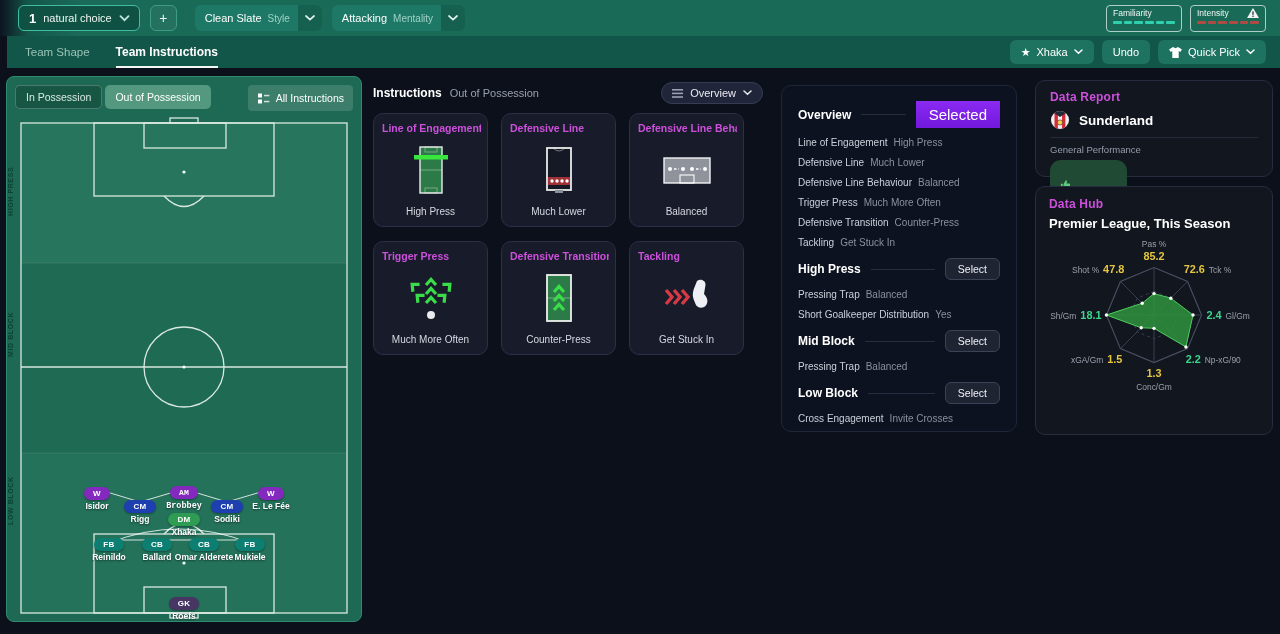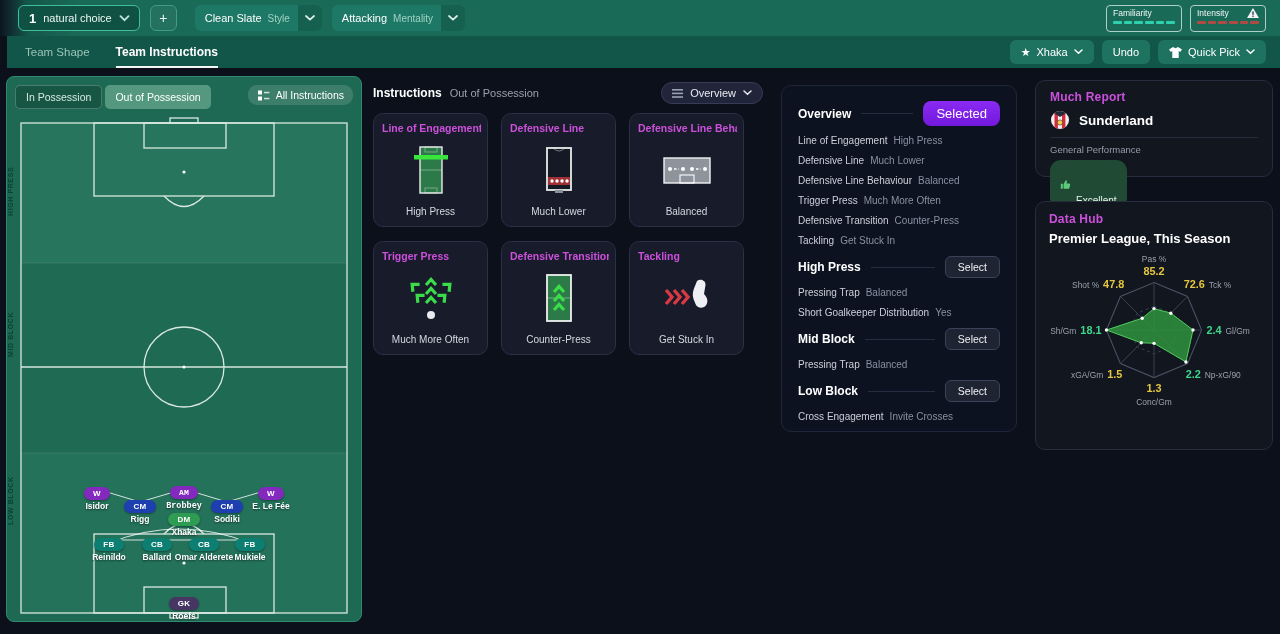--- a/index.html
+++ b/index.html
@@ -48,22 +48,22 @@
   .main { position:relative; width:1280px; height:566px; }
 
   
   .pitch-panel { position:absolute; left:6px; top:8px; width:356px; height:546px;
     background:#1e6953; border:1px solid #2f8a70; border-radius:8px; overflow:hidden; }
   .pitch-top { position:absolute; left:8px; top:8px; right:8px; display:flex; gap:3px; z-index:5; }
   .poss-btn { height:24px; padding:0 10px; display:flex; align-items:center; font-size:10.5px;
     border-radius:5px; cursor:pointer; }
   .poss-btn.inactive { background:rgba(0,0,0,.18); border:1px solid rgba(255,255,255,.22); color:#d6e8e1; }
   .poss-btn.active { background:#54997f; color:#fff; }
-  .all-instr { margin-left:auto; height:20px; display:flex; align-items:center; gap:6px;
-    padding:0 9px; background:rgba(255,255,255,.14); border-radius:9px; color:#fff;
+  .all-instr { margin-left:auto; height:26px; display:flex; align-items:center; gap:6px;
+    padding:0 9px; background:rgba(255,255,255,.14); border-radius:4px; color:#fff;
     font-size:10.5px; cursor:pointer; }
   .pitch-svg { position:absolute; left:0; top:0; }
   .zone-label { position:absolute; left:0; width:13px; text-align:center;
     writing-mode:vertical-rl; transform:rotate(180deg); font-size:7px; font-weight:700;
     color:#0b4236; letter-spacing:.6px; z-index:2; }
   .player { position:absolute; width:84px; text-align:center; transform:translateX(-42px);
     z-index:4; }
   .pp { display:inline-block; padding:2px 9px; border-radius:8px; font-size:8px; font-weight:700;
     color:#fff; letter-spacing:.3px; cursor:pointer; box-shadow:0 1px 2px rgba(0,0,0,.35); }
   .pname { margin-top:1px; font-size:8.5px; font-weight:700; color:#fff;
@@ -89,42 +89,42 @@
 
   
   .summary-panel { position:absolute; left:781px; top:17px; width:236px; height:347px;
     background:#0d1220; border:1px solid #20263a; border-radius:10px; padding:13px 16px;
     overflow:hidden; }
   .sum-head { display:flex; align-items:center; margin-top:10px; }
   .sum-head:first-child { margin-top:2px; }
   .sum-title { font-size:12px; font-weight:700; color:#fff; white-space:nowrap; }
   .sum-line { flex:1; height:1px; background:#272d40; margin:0 10px; }
   .btn-selected { background:linear-gradient(180deg,#8a2af2,#7318dd); border:none;
-    color:#fff; font-size:13px; padding:5px 13px; border-radius:8px; cursor:pointer;
+    color:#fff; font-size:15px; padding:5px 13px; border-radius:0; cursor:pointer;
     font-family:inherit; }
   .btn-select { background:#1f2432; border:1px solid #3c4258; color:#f0f1f5; font-size:10.5px;
     padding:4px 12px; border-radius:6px; cursor:pointer; font-family:inherit; }
   .sum-row { display:flex; gap:6px; margin-top:9px; font-size:10px; white-space:nowrap; }
   .sum-row .lbl { color:#ccd0da; }
   .sum-row .val { color:#8a90a0; }
 
   
   .side-panel { position:absolute; background:#11161f; border:1px solid #272c3f;
     border-radius:10px; }
   .team-report { left:1035px; top:12px; width:238px; height:97px; padding:9px 14px; }
   .panel-title { font-size:12px; font-weight:700; color:#cc50dc; letter-spacing:.2px; }
   .tr-club { display:flex; align-items:center; gap:9px; margin-top:6px; }
   .tr-name { font-size:13.5px; font-weight:700; color:#fff; }
   .tr-div { height:1px; background:#242a3a; margin:7px 0 6px; }
   .tr-metric { font-size:9.5px; color:#979eab; }
   .pill-rating { display:inline-flex; align-items:center; gap:5px; background:#214a34;
     border-radius:11px; padding:3px 10px; margin-top:5px; }
   .pill-rating span { font-size:10px; color:#e9f5ee;margin-top:32px; }
 
-  .data-hub { left:1035px; top:118px; width:238px; height:249px; padding:10px 13px;margin-top:15px; }
+  .data-hub { left:1035px; top:118px; width:238px; height:249px; padding:10px 13px; }
   .dh-sub { font-size:13px; font-weight:700; color:#fff; margin-top:5px; }
   .radar-wrap { display:flex; justify-content:center; margin-top:0px; }
   .dh-foot { display:flex; justify-content:center; margin-top:1px; }
   .pill-note { display:inline-flex; align-items:center; gap:6px; background:#262b34;
     border-radius:12px; padding:4px 11px; }
   .pill-note span { font-size:10px; color:#67c97f; }
 </style>
 </head>
 <body>
 
@@ -456,21 +456,21 @@
           <span class="sum-line"></span>
           <button class="btn-select">Select</button>
         </div>
         <div class="sum-row">
           <span class="lbl">Cross Engagement</span>
           <span class="val">Invite Crosses</span>
         </div>
       </section>
 
     <aside class="side-panel team-report">
-      <div class="panel-title">Much Report</div>
+      <div class="panel-title">Data Report</div>
       <div class="tr-club">
         <svg width="20" height="20" viewBox="0 0 20 20">
           <defs>
               <clipPath id="crestClip">
                 <circle cx="10" cy="10" r="9"></circle>
               </clipPath>
             </defs>
           <circle cx="10" cy="10" r="9.4" fill="#1d2430"></circle>
           <g clip-path="url(#crestClip)">
             <rect x="1" y="1" width="18" height="18" fill="#efefef"></rect>

